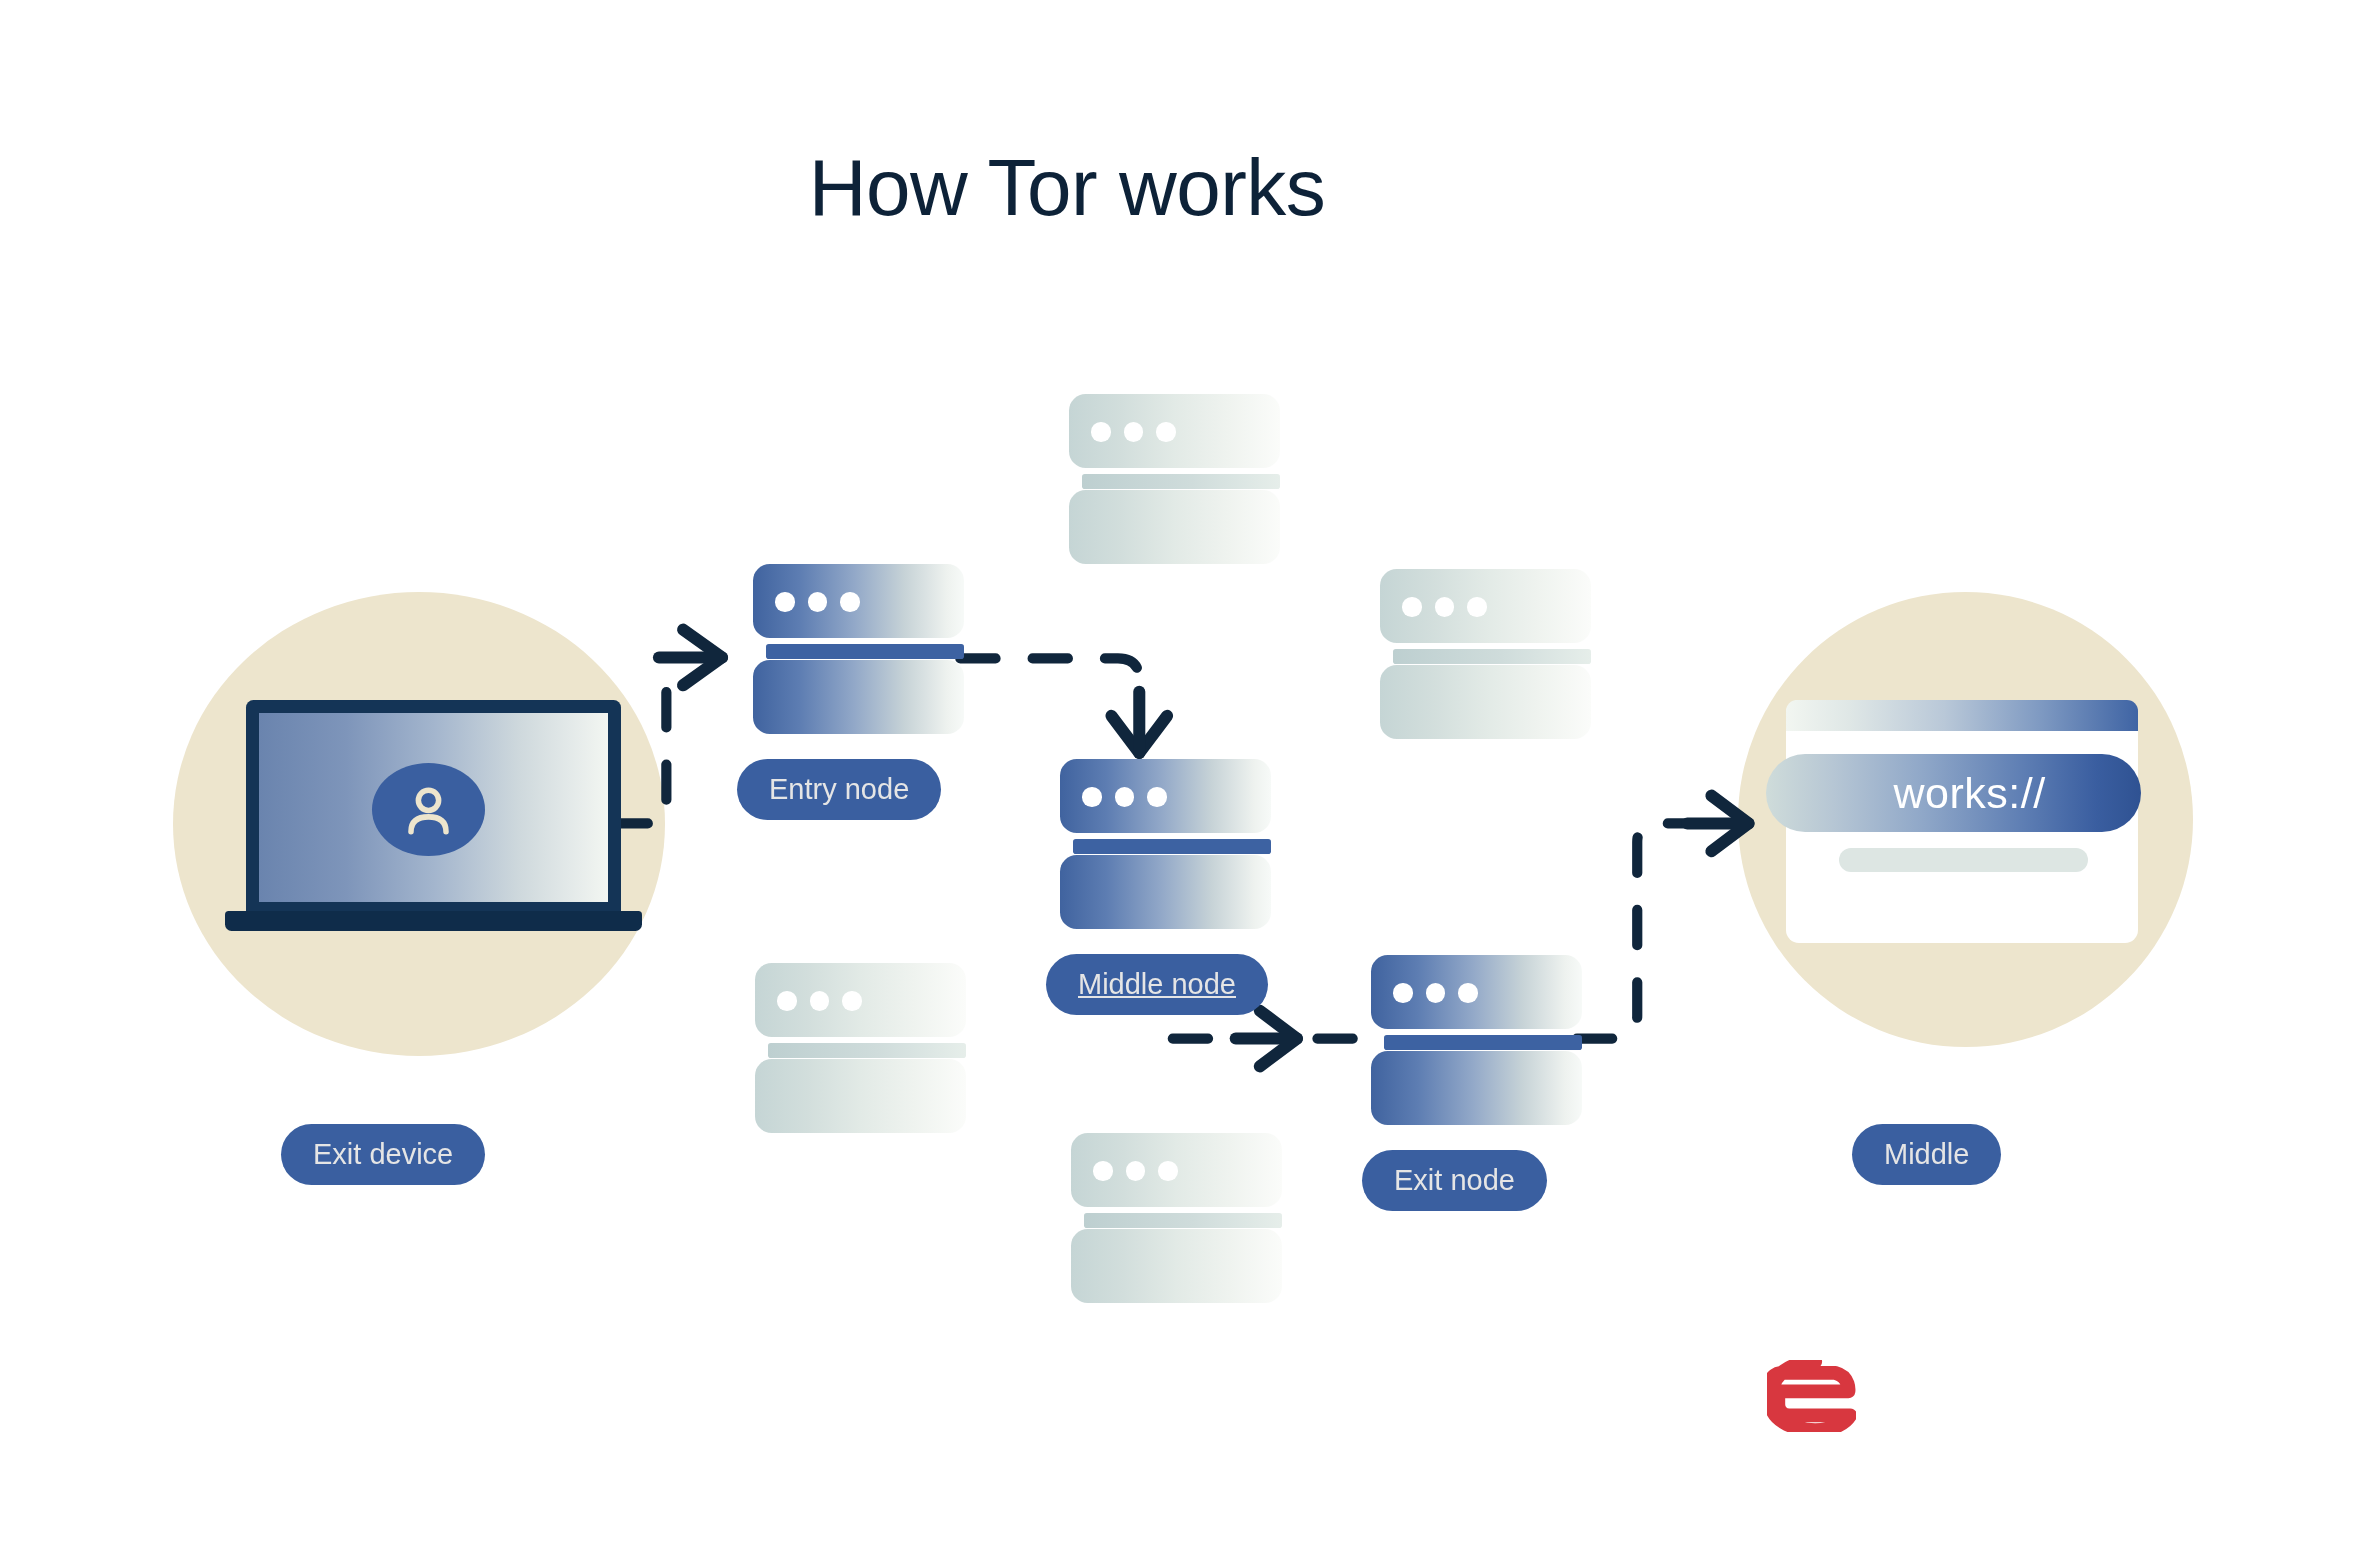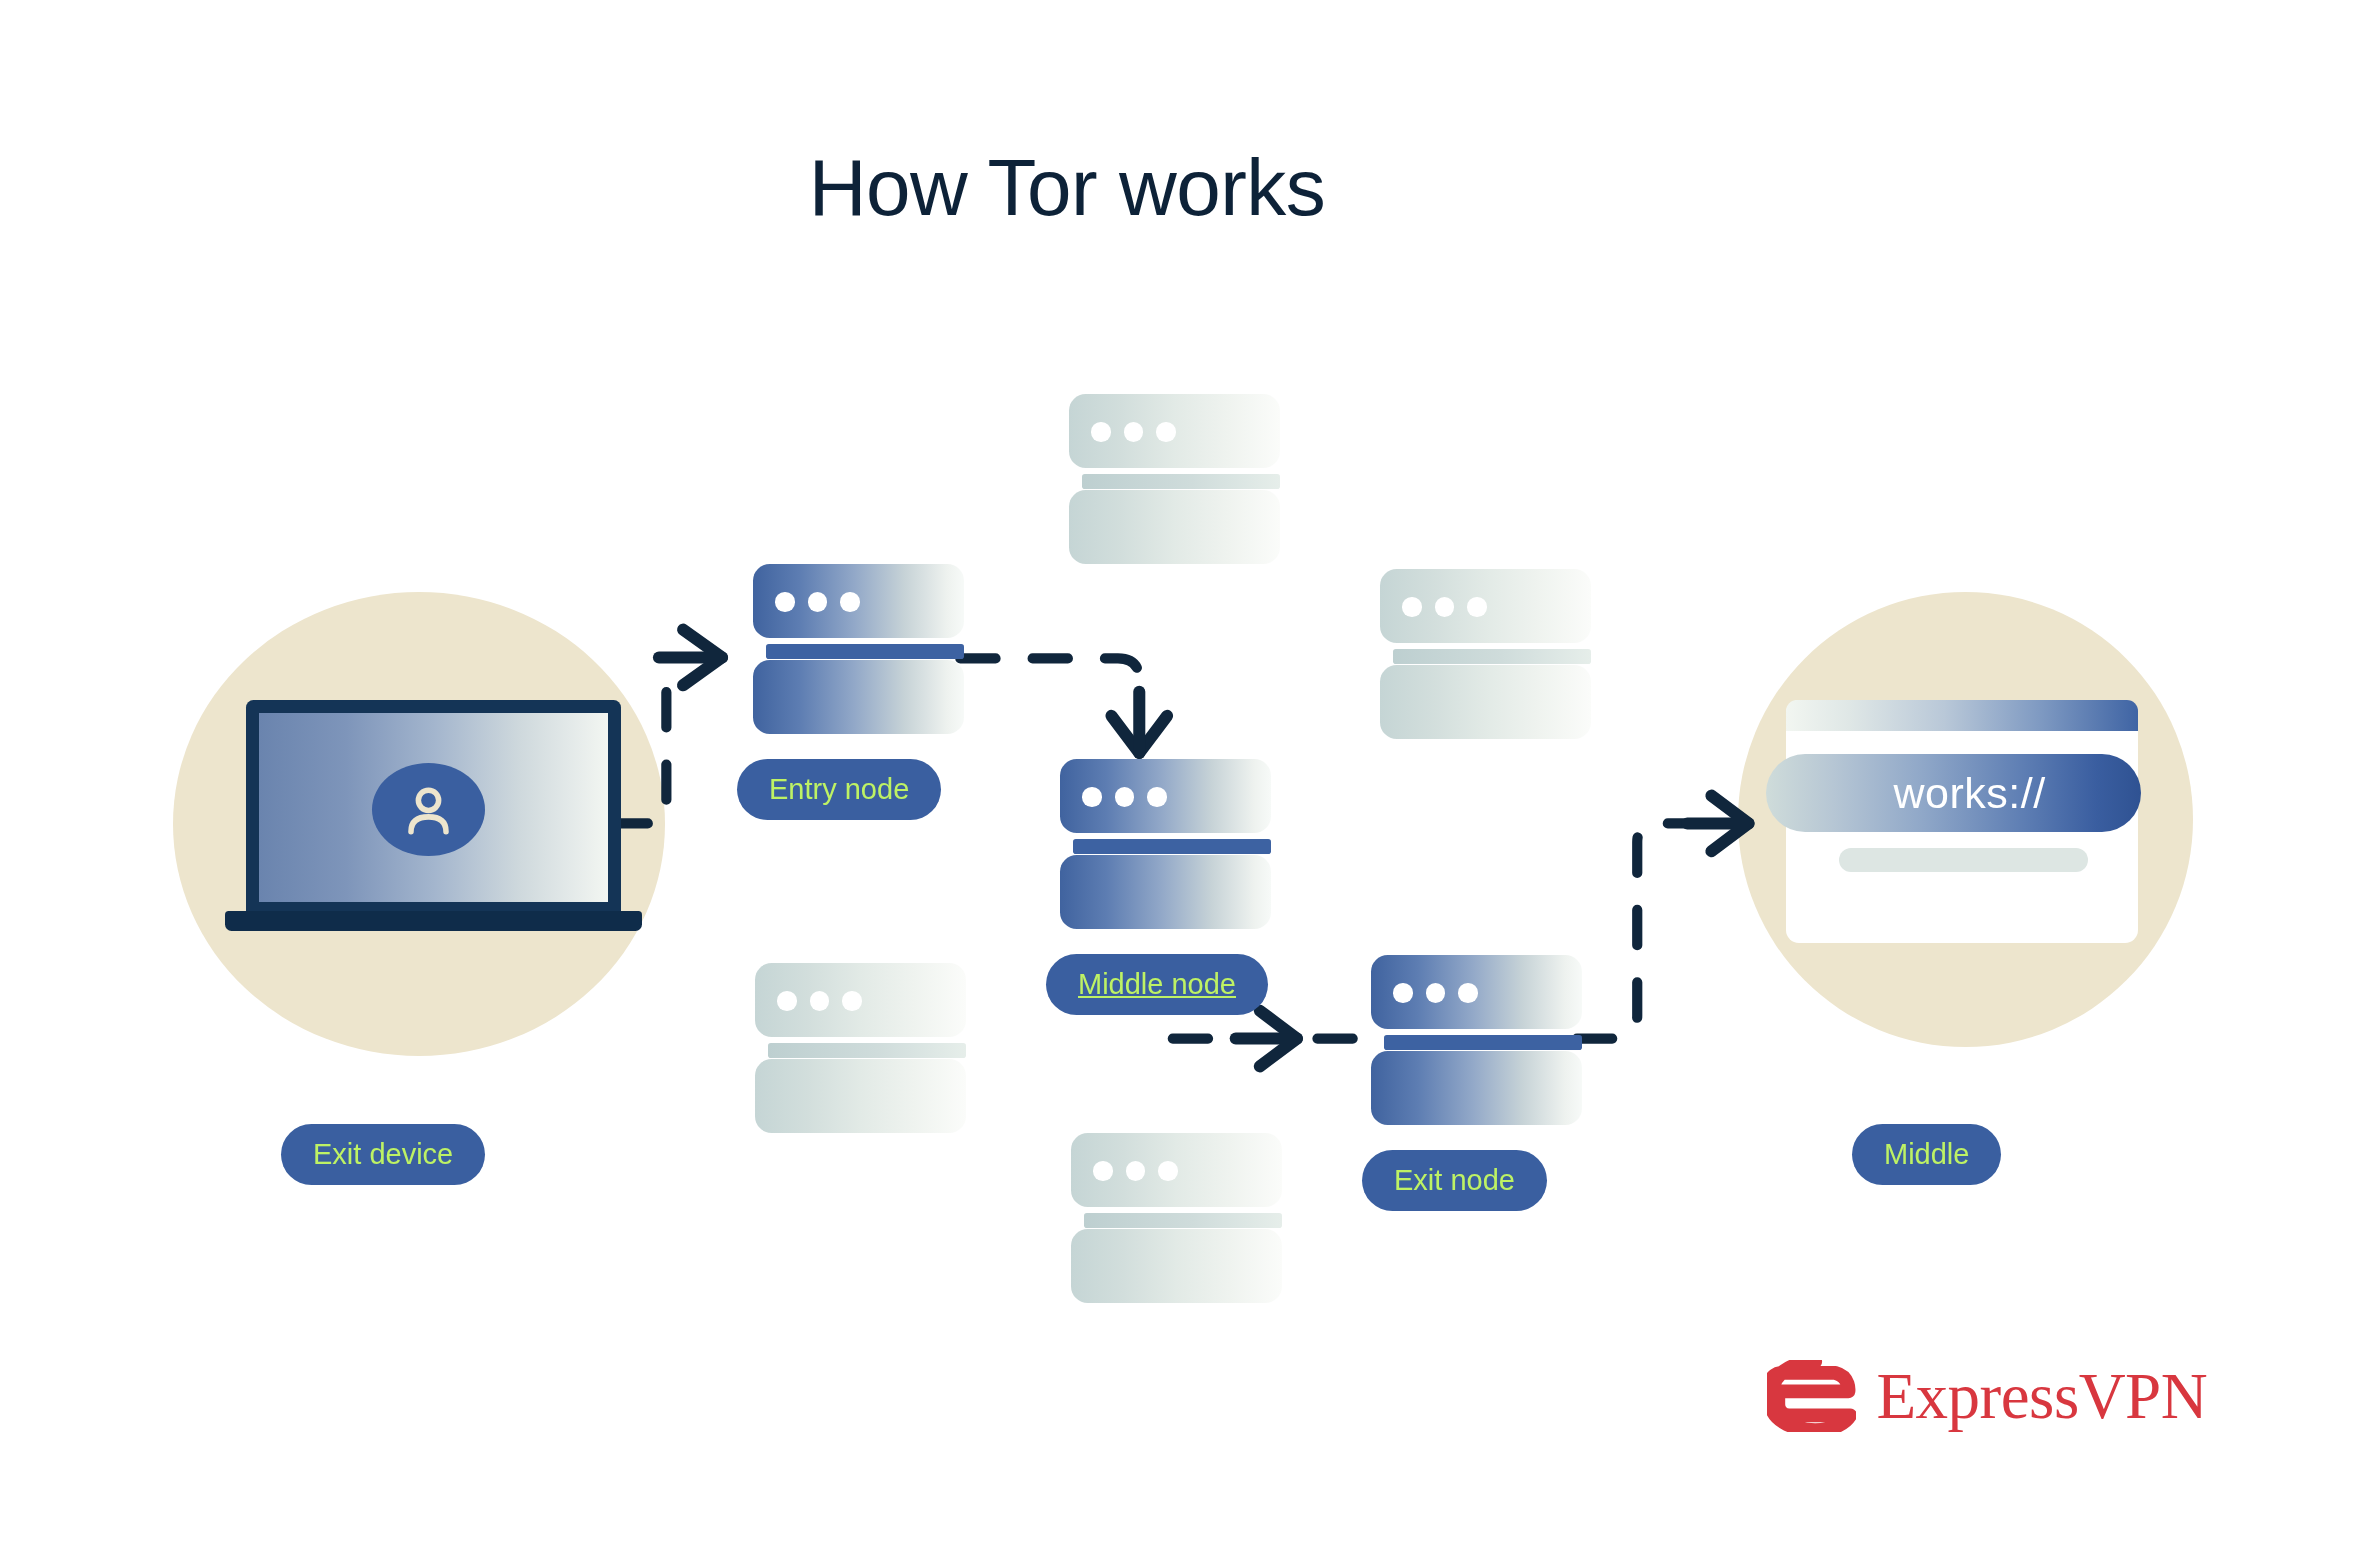--- a/index.html
+++ b/index.html
@@ -98,21 +98,21 @@
   .node.dim .bar {
     background: linear-gradient(to right, #bdcfd0 0%, #cfdcdb 55%, #e6eeea 100%);
   }
 
   
   .pill {
     position: absolute;
     height: 61px;
     border-radius: 31px;
     background: #3a5fa0;
-    color: #bef264;
+    color: #e5e5e5;
     font-size: 29px;
     font-weight: 400;
     display: flex;
     align-items: center;
     justify-content: center;
     padding: 0 32px;
     white-space: nowrap;
     box-sizing: border-box;
   }
 
@@ -424,17 +424,16 @@
   <div class="pill" style="left:1852px; top:1124px;">
     <span>Middle</span>
   </div>
 
   <div id="logo">
     <svg width="89" height="72" viewBox="0 0 96 78" aria-hidden="true">
       <path d="M 52 2 C 26 2 6 16 6 34 L 88 34 C 88 34 90 18 74 14 L 16 14
                C 10 14 4 18 4 24 L 4 46 C 4 64 26 76 52 76 C 70 76 84 70 90 60
                L 24 60 C 16 60 12 54 12 48 L 12 40" fill="none" stroke="#d8373f" stroke-width="15" stroke-linecap="round" stroke-linejoin="round"></path>
     </svg>
-    <span class="wordmark">ExpressVPN</span>
   </div>
 
 </div>
 
 
 </body></html>

